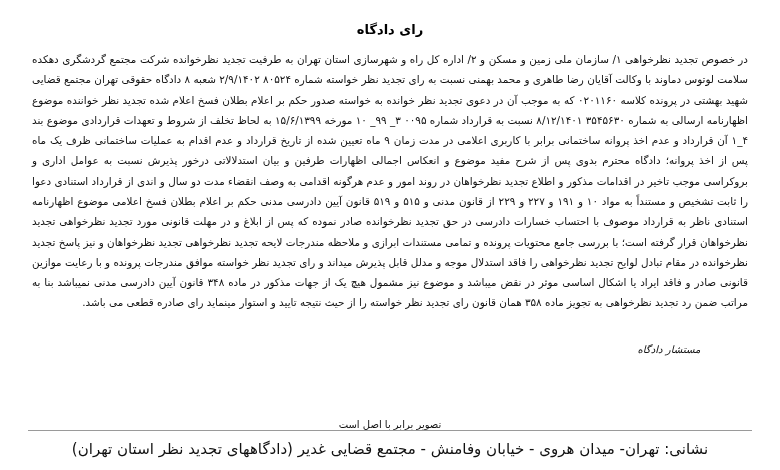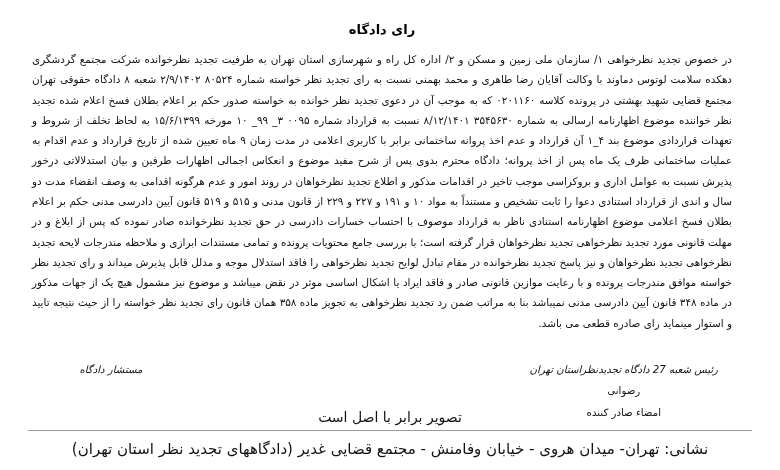--- a/index.html
+++ b/index.html
@@ -13,21 +13,21 @@
     height: 470px;
     overflow: hidden;
     font-family: "DejaVu Sans", sans-serif;
     color: #111111;
   }
   .page {
     position: relative;
     width: 780px;
     height: 470px;
     box-sizing: border-box;
-    padding: 14px 44px 0 28px;
+    padding: 14px 28px 0 28px;
     background: #ffffff;
   }
   .doc-title {
     text-align: center;
     font-size: 13px;
     font-weight: bold;
     letter-spacing: 0.5px;
     margin: 8px 0 12px 0;
     color: #000000;
   }
@@ -73,23 +73,22 @@
   }
   .footer {
     position: absolute;
     left: 0;
     right: 0;
     bottom: 8px;
     text-align: center;
     direction: rtl;
   }
   .footer .stamp-line {
-    font-size: 14px;
+    font-size: 10px;
     color: #111111;
-    margin-bottom: 5px;
   }
   .footer .divider {
     width: 724px;
     height: 1px;
     background: #9a9a9a;
     margin: 0 auto 6px auto;
   }
   .footer .address-line {
     font-size: 15px;
     color: #111111;
@@ -102,25 +101,20 @@
 <div class="page">
 
   <h1 class="doc-title">رای دادگاه</h1>
 
   <div class="body-text">
     <p>در خصوص تجدید نظرخواهی ۱/ سازمان ملی زمین و مسکن و ۲/ اداره کل راه و شهرسازی استان تهران به طرفیت تجدید نظرخوانده شرکت مجتمع گردشگری دهکده سلامت لوتوس دماوند با وکالت آقایان رضا طاهری و محمد بهمنی نسبت به رای تجدید نظر خواسته شماره ۸۰۵۲۴ ۲/۹/۱۴۰۲ شعبه ۸ دادگاه حقوقی تهران مجتمع قضایی شهید بهشتی در پرونده کلاسه ۰۲۰۱۱۶۰ که به موجب آن در دعوی تجدید نظر خوانده به خواسته صدور حکم بر اعلام بطلان فسخ اعلام شده تجدید نظر خواننده موضوع اظهارنامه ارسالی به شماره ۳۵۴۵۶۳۰ ۸/۱۲/۱۴۰۱ نسبت به قرارداد شماره ۰۰۹۵ ۳_ ۹۹_ ۱۰ مورخه ۱۵/۶/۱۳۹۹ به لحاظ تخلف از شروط و تعهدات قراردادی موضوع بند ۴_۱ آن قرارداد و عدم اخذ پروانه ساختمانی برابر با کاربری اعلامی در مدت زمان ۹ ماه تعیین شده از تاریخ قرارداد و عدم اقدام به عملیات ساختمانی ظرف یک ماه پس از اخذ پروانه؛ دادگاه محترم بدوی پس از شرح مفید موضوع و انعکاس اجمالی اظهارات طرفین و بیان استدلالاتی درخور پذیرش نسبت به عوامل اداری و بروکراسی موجب تاخیر در اقدامات مذکور و اطلاع تجدید نظرخواهان در روند امور و عدم هرگونه اقدامی به وصف انقضاء مدت دو سال و اندی از قرارداد استنادی دعوا را ثابت تشخیص و مستنداً به مواد ۱۰ و ۱۹۱ و ۲۲۷ و ۲۲۹ از قانون مدنی و ۵۱۵ و ۵۱۹ قانون آیین دادرسی مدنی حکم بر اعلام بطلان فسخ اعلامی موضوع اظهارنامه استنادی ناظر به قرارداد موصوف با احتساب خسارات دادرسی در حق تجدید نظرخوانده صادر نموده که پس از ابلاغ و در مهلت قانونی مورد تجدید نظرخواهی تجدید نظرخواهان قرار گرفته است؛ با بررسی جامع محتویات پرونده و تمامی مستندات ابرازی و ملاحظه مندرجات لایحه تجدید نظرخواهی تجدید نظرخواهان و نیز پاسخ تجدید نظرخوانده در مقام تبادل لوایح تجدید نظرخواهی را فاقد استدلال موجه و مدلل قابل پذیرش میداند و رای تجدید نظر خواسته موافق مندرجات پرونده و با رعایت موازین قانونی صادر و فاقد ایراد یا اشکال اساسی موثر در نقض میباشد و موضوع نیز مشمول هیچ یک از جهات مذکور در ماده ۳۴۸ قانون آیین دادرسی مدنی نمیباشد بنا به مراتب ضمن رد تجدید نظرخواهی به تجویز ماده ۳۵۸ همان قانون رای تجدید نظر خواسته را از حیث نتیجه تایید و استوار مینماید رای صادره قطعی می باشد.</p>
   </div>
 
   <div class="signature-block">
     <div class="sig-col">
-      <span class="role">رئیس شعبه 27 دادگاه تجدیدنظراستان تهران</span>
-      <span class="person">رضوانی</span>
-      <span class="note">امضاء صادر کننده</span>
-    </div>
-    <div class="sig-col">
       <span class="role">مستشار دادگاه</span>
     </div>
   </div>
 
   <div class="footer">
     <div class="stamp-line">تصویر برابر با اصل است</div>
     <div class="divider"></div>
     <div class="address-line">نشانی: تهران- میدان هروی - خیابان وفامنش - مجتمع قضایی غدیر (دادگاههای تجدید نظر استان تهران)</div>
   </div>
 

